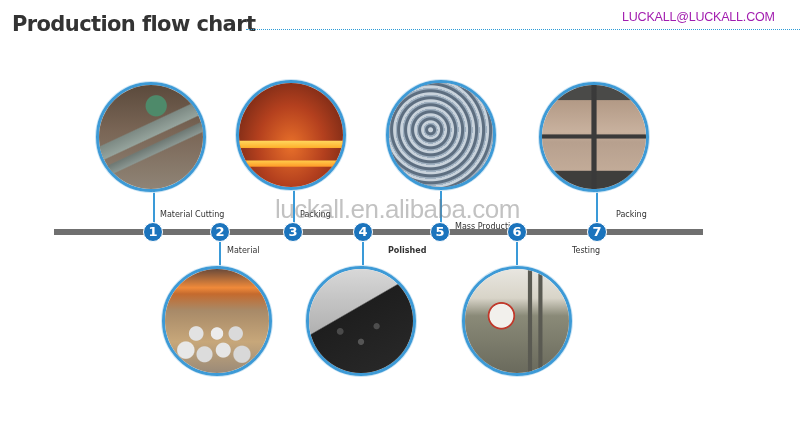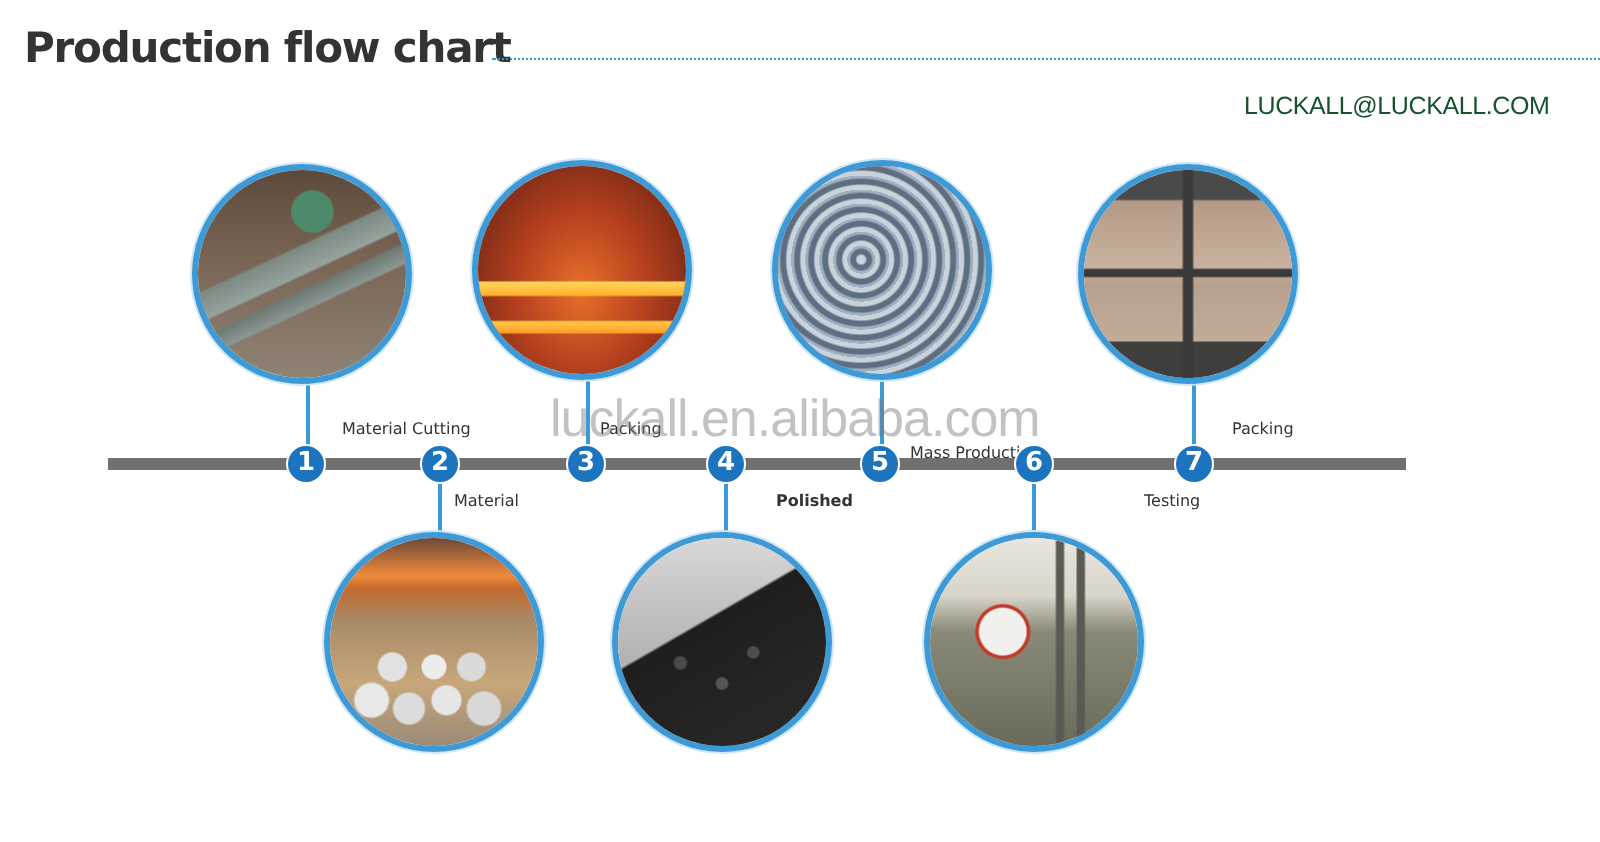--- a/index.html
+++ b/index.html
@@ -11,23 +11,22 @@
     position: absolute; left: 12px; top: 12px;
     font-family: "DejaVu Sans", sans-serif; font-size: 21px; font-weight: bold;
     color: #333333; letter-spacing: -0.6px; white-space: nowrap;
   }
   .dotline {
     position: absolute; left: 246px; top: 29px; width: 554px; height: 0;
     border-top: 1.5px dotted #2e9bd6;
   }
   .email {
     position: absolute; left: 622px; top: 10px;
-    font-family: "Liberation Sans", sans-serif; font-size: 12.5px; color: #14532d;
+    font-family: "Liberation Sans", sans-serif; font-size: 12.5px; color: #a21caf;
     letter-spacing: -0.2px;
-    margin-top: 36px;
   }
   .timeline {
     position: absolute; left: 54px; top: 229px; width: 649px; height: 6px;
     background: #707070;
   }
   .stem { position: absolute; width: 2px; background: #3a9ad8; }
   .photo {
     position: absolute; width: 110px; height: 110px; border-radius: 50%;
     border: 3px solid #3d9ad6; box-sizing: border-box; overflow: hidden;
     box-shadow: 0 0 0 1px #cfe6f5;
@@ -59,21 +58,21 @@
 <div class="timeline"></div>
 
 <div class="stem" style="left:153px; top:190px; height:40px;"></div>
 <div class="photo" style="left:96px; top:82px;">
   <div class="art" style="background:
      linear-gradient(155deg, transparent 40%, #7d8a84 41%, #95a39c 50%, transparent 51%),
      linear-gradient(155deg, transparent 55%, #6f7a75 56%, #8a9691 62%, transparent 63%),
      radial-gradient(circle at 55% 20%, #4e8a6a 0 10%, transparent 11%),
      linear-gradient(180deg, #5b4a3c 0%, #7a6656 45%, #8f8476 100%);"></div>
 </div>
-<div class="label" style="left:160px; top:210px;margin-left:11px;">Material Cutting</div>
+<div class="label" style="left:160px; top:210px;">Material Cutting</div>
 <div class="badge" style="left:143px; top:222px;">1</div>
 
 <div class="stem" style="left:219px; top:235px; height:33px;"></div>
 <div class="photo" style="left:162px; top:266px;">
   <div class="art" style="background:
      radial-gradient(circle at 20% 78%, #e8e8e8 0 7%, transparent 8%),
      radial-gradient(circle at 38% 82%, #dcdcdc 0 7%, transparent 8%),
      radial-gradient(circle at 56% 78%, #e6e6e6 0 7%, transparent 8%),
      radial-gradient(circle at 74% 82%, #d8d8d8 0 7%, transparent 8%),
      radial-gradient(circle at 30% 62%, #e2e2e2 0 7%, transparent 8%),

